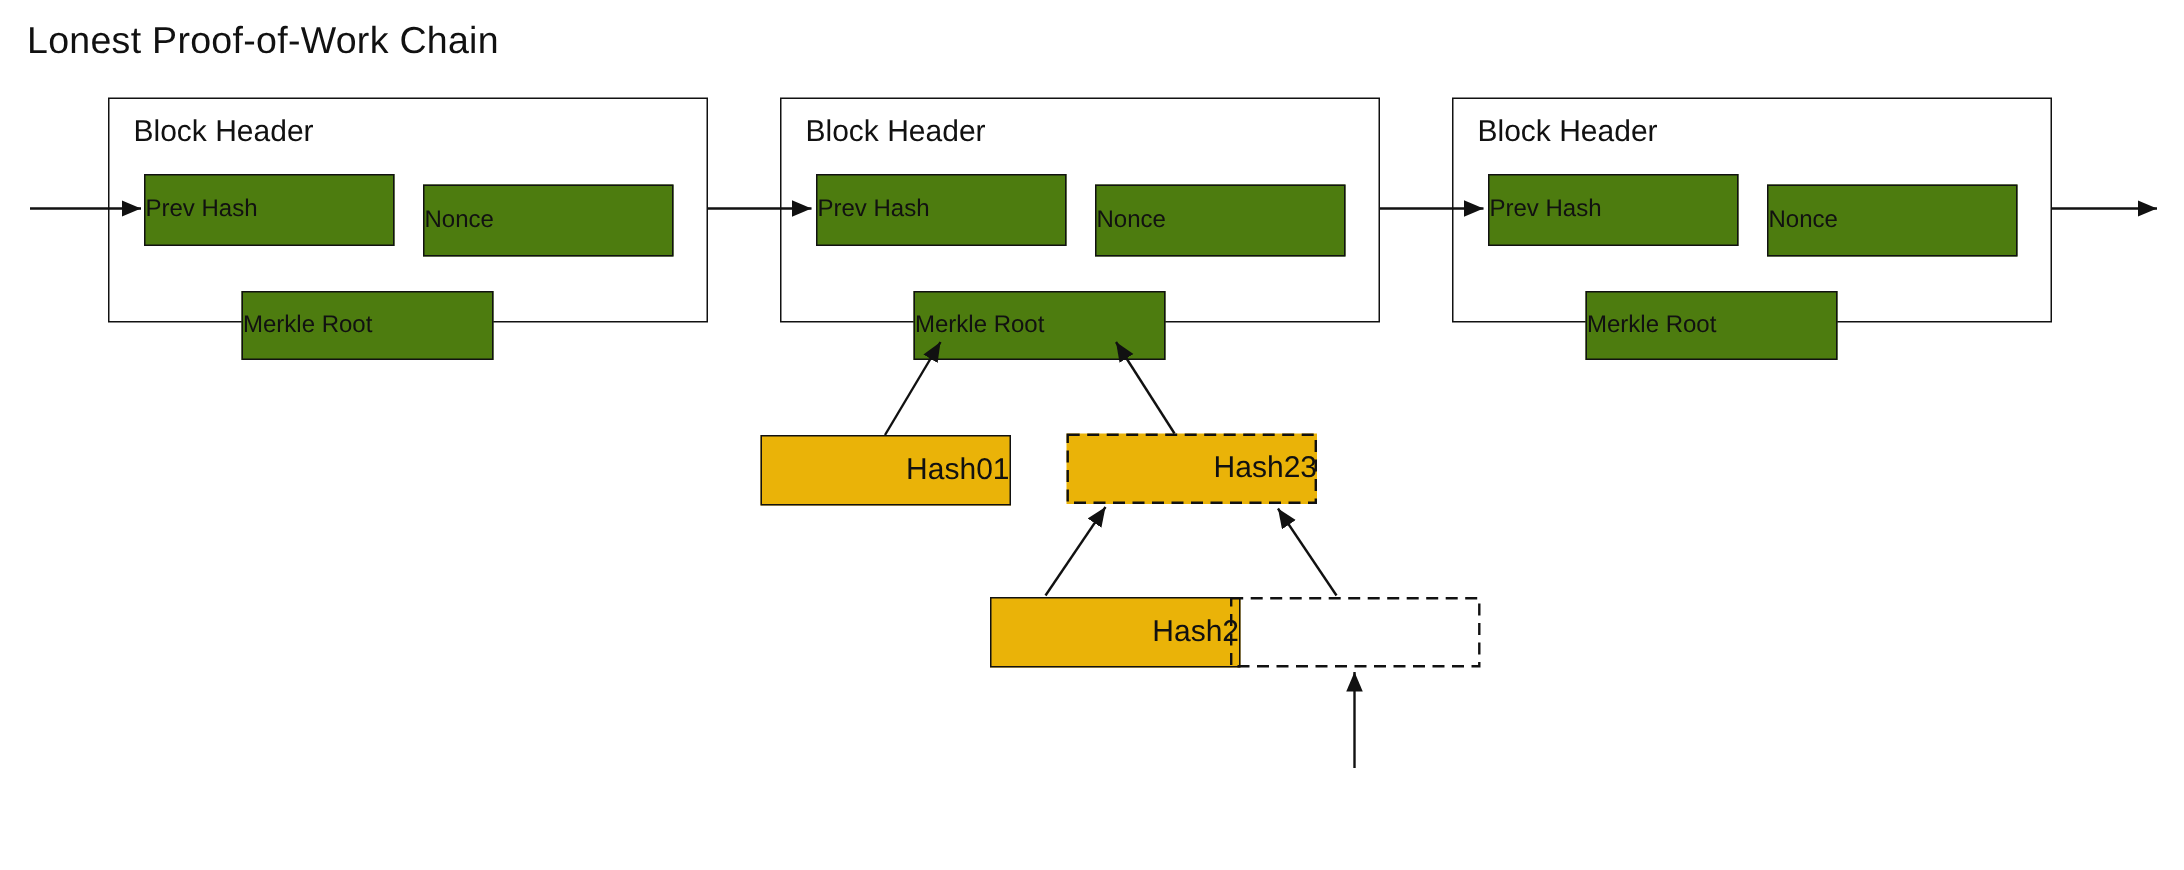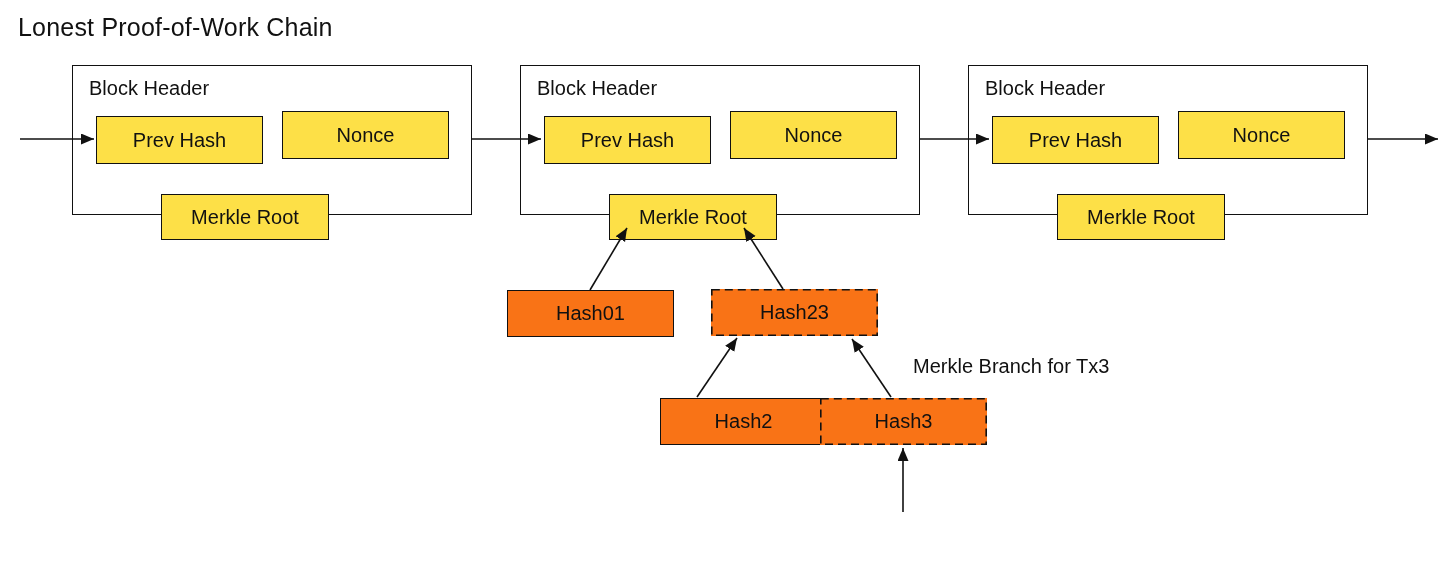--- a/index.html
+++ b/index.html
@@ -12,30 +12,30 @@
     letter-spacing:0.2px;white-space:nowrap;
   }
   .block{
     position:absolute;top:65px;width:400px;height:150px;
     border:1.6px solid #111111;background:#ffffff;box-sizing:border-box;
   }
   .block-label{
     position:absolute;left:16px;top:11px;font-size:20px;white-space:nowrap;
   }
   .ibox{
-    position:absolute;border:1.6px solid #111111;background:#fde047;
-    box-sizing:border-box;display:flex;align-items:center;justify-content:center;
-    font-size:20px;white-space:nowrap;
+    position:absolute;border:1.6px solid #111111;background:#4d7c0f;
+    box-sizing:border-box;display:flex;align-items:center;
+    font-size:16px;white-space:nowrap;
   }
   .prev   {left:23px; top:50px; width:167px;height:48px;}
-  .nonce  {left:209px;top:45px; width:167px;height:48px;}
+  .nonce  {left:209px;top:57px; width:167px;height:48px;}
   .merkle {left:88px; top:128px;width:168px;height:46px;}
   .node{
-    position:absolute;width:167px;height:47px;background:#f97316;
-    box-sizing:border-box;display:flex;align-items:center;justify-content:center;
+    position:absolute;width:167px;height:47px;background:#eab308;
+    box-sizing:border-box;display:flex;align-items:center;justify-content:flex-end;
     font-size:20px;white-space:nowrap;
   }
   .node.solid{border:1.6px solid #111111;}
   .node.dashed{border:none;} 
   .branch-label{
     position:absolute;left:913px;top:355px;font-size:20px;white-space:nowrap;
   }
   svg.arrows{position:absolute;left:0;top:0;pointer-events:none;}
   .a{stroke:#111111;stroke-width:1.6;fill:none;}
   .dash-rect{stroke:#111111;stroke-width:1.6;fill:none;stroke-dasharray:8 5;}
@@ -88,25 +88,21 @@
 
   <div class="node solid" style="left:507px;top:290px;">
     <span>Hash01</span>
   </div>
   <div class="node dashed" style="left:711px;top:289px;">
     <span>Hash23</span>
   </div>
   <div class="node solid" style="left:613px;top:398px;margin-left:47px;">
     <span>Hash2</span>
   </div>
-  <div class="node dashed" style="left:820px;top:398px;">
-    <span>Hash3</span>
-  </div>
 
-  <div class="branch-label">Merkle Branch for Tx3</div>
 
   <svg class="arrows" width="1456" height="580" viewBox="0 0 1456 580">
     <defs>
       <marker id="ah" markerUnits="userSpaceOnUse" markerWidth="14" markerHeight="12" refX="13" refY="5.5" orient="auto">
         <path d="M0,0 L13,5.5 L0,11 Z" fill="#111111"></path>
       </marker>
     </defs>
 
     <rect class="dash-rect" x="711.8" y="289.8" width="165.4" height="45.4"></rect>
     <rect class="dash-rect" x="820.8" y="398.8" width="165.4" height="45.4"></rect>

